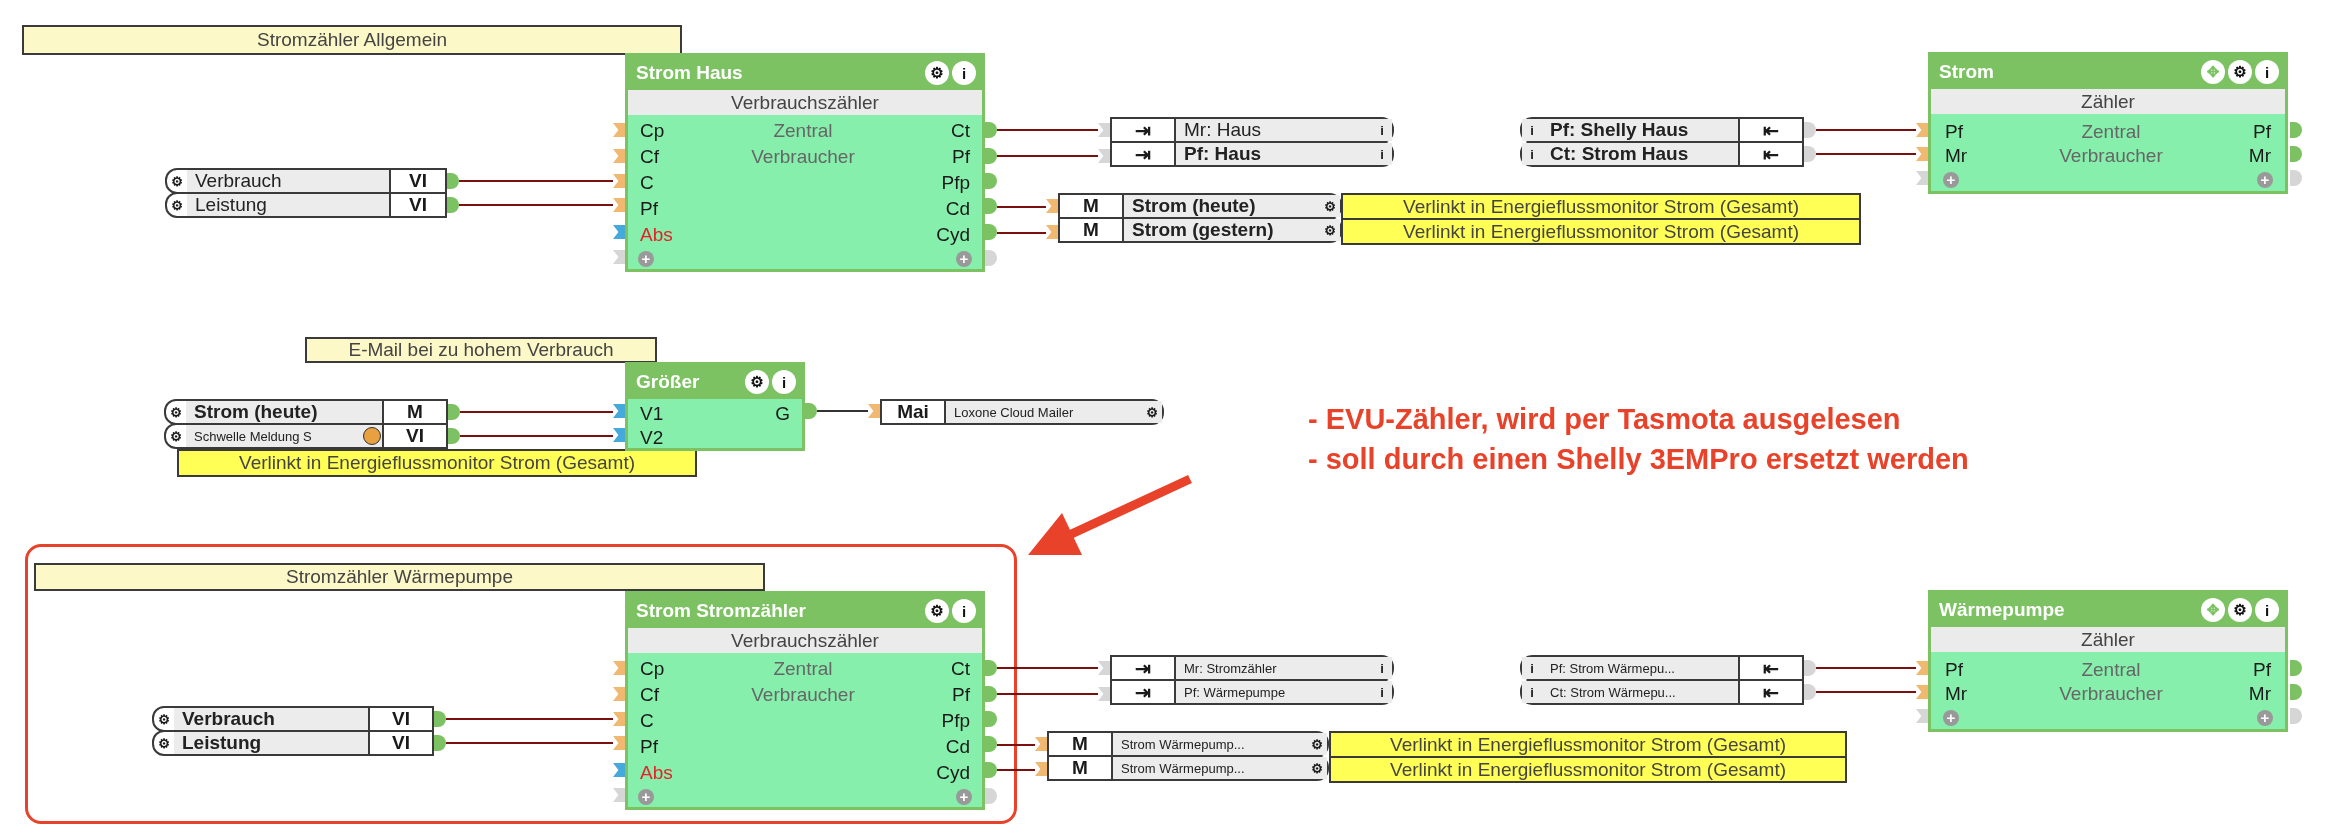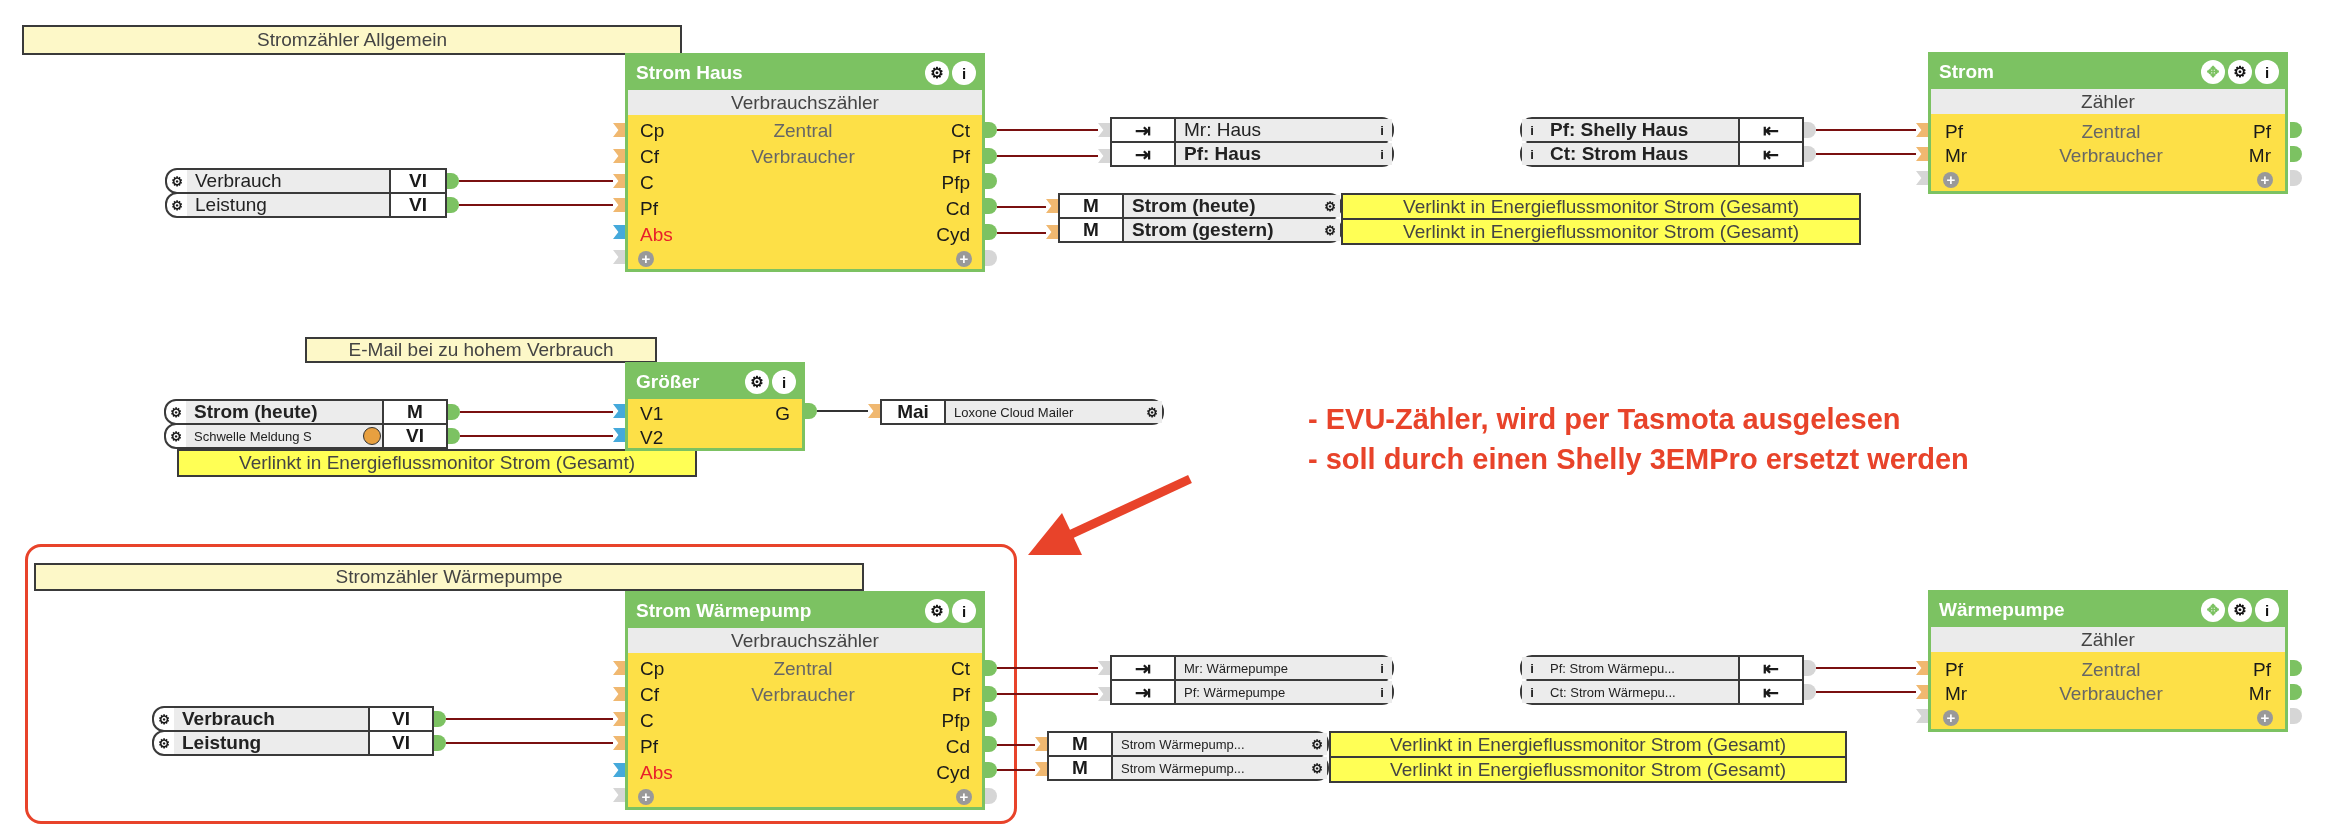--- a/index.html
+++ b/index.html
@@ -1,20 +1,20 @@
 <!DOCTYPE html>
 <html><head>
 <meta charset="utf-8">
 <style>
   html,body{margin:0;padding:0;background:#fff;}
   body{width:2338px;height:838px;position:relative;overflow:hidden;font-family:"Liberation Sans",sans-serif;color:#1a1a1a;}
   .abs{position:absolute;box-sizing:border-box;}
   .comment{background:#fdf8c8;border:2px solid #3a3a3a;text-align:center;font-size:19px;color:#444;display:flex;align-items:center;justify-content:center;}
   .note{background:#ffff55;border:2px solid #3a3a3a;text-align:center;font-size:19px;color:#444;display:flex;align-items:center;justify-content:center;white-space:nowrap;}
-  .block{border:3px solid #7cc262;background:#fde047;}
+  .block{border:3px solid #7cc262;background:#86efac;}
   .block .hdr{position:absolute;left:0;right:0;top:0;height:34px;background:#7cc262;color:#fff;font-weight:bold;font-size:19px;padding-left:8px;display:flex;align-items:center;}
   .block .sub{position:absolute;left:0;right:0;top:34px;height:25px;background:#ebebeb;font-size:19px;color:#444;text-align:center;line-height:25px;}
   .hicons{position:absolute;right:6px;top:5px;display:flex;gap:3px;}
   .circ{width:24px;height:24px;border-radius:50%;background:#fff;color:#111;font-size:15px;font-weight:bold;display:flex;align-items:center;justify-content:center;}
   .circ.move{color:#7cc262;}
   .pin{position:absolute;font-size:19px;line-height:25px;color:#1a1a1a;}
   .pin.red{color:#e8202a;text-align:center;}
   .mid{position:absolute;font-size:19px;line-height:25px;color:#666;text-align:center;}
   .plus{position:absolute;width:16px;height:16px;border-radius:50%;background:#999;color:#fff;font-size:15px;line-height:16px;text-align:center;font-weight:bold;}
   .in-flag{position:absolute;width:12px;height:14px;background:#f0b870;clip-path:polygon(0 0,100% 0,100% 100%,0 100%,45% 50%);}
@@ -212,40 +212,40 @@
 </div>
 
 <div class="redtext" style="left:1308px;top:403px">- EVU-Zähler, wird per Tasmota ausgelesen</div>
 <div class="redtext" style="left:1308px;top:443px">- soll durch einen Shelly 3EMPro ersetzt werden</div>
 <svg class="abs" style="left:1020px;top:465px" width="190" height="100">
   <line x1="170" y1="14" x2="45" y2="72" stroke="#e8432a" stroke-width="9"></line>
   <polygon points="8,90 62,90 42,48" fill="#e8432a"></polygon>
 </svg>
 
 <div class="abs redbox" style="left:25px;top:544px;width:992px;height:280px;"></div>
-<div class="abs comment" style="left:34px;top:563px;width:830px;height:28px;">Stromzähler Wärmepumpe</div>
+<div class="abs comment" style="left:34px;top:563px;width:731px;height:28px;">Stromzähler Wärmepumpe</div>
 
 <div class="row capround" style="left:152px;top:706px;width:282px;">
   <div class="cap">⚙</div>
   <div class="cell lbl" style="font-weight:bold">Verbrauch</div>
   <div class="cell typ" style="width:64px">VI</div>
 </div>
 <div class="row capround" style="left:152px;top:730px;width:282px;">
   <div class="cap">⚙</div>
   <div class="cell lbl" style="font-weight:bold">Leistung</div>
   <div class="cell typ" style="width:64px">VI</div>
 </div>
 <div class="out-dot" style="left:434px;top:711px"></div>
 <div class="out-dot" style="left:434px;top:735px"></div>
 <div class="wire" style="left:446px;top:718px;width:167px;"></div>
 <div class="wire" style="left:446px;top:742px;width:167px;"></div>
 
 <div class="abs block" style="left:625px;top:591px;width:360px;height:219px;">
   <div class="hdr">
-      <span>Strom Wärmepump</span>
+      <span>Strom Stromzähler</span>
     <div class="hicons">
         <div class="circ">⚙</div>
         <div class="circ">i</div>
       </div>
   </div>
   <div class="sub">Verbrauchszähler</div>
   <div class="pin" style="left:12px;top:62px">Cp</div>
   <div class="pin" style="left:12px;top:88px">Cf</div>
   <div class="pin" style="left:12px;top:114px">C</div>
   <div class="pin" style="left:12px;top:140px">Pf</div>
@@ -275,21 +275,21 @@
 
 <div class="wire" style="left:997px;top:667px;width:101px;"></div>
 <div class="wire" style="left:997px;top:693px;width:101px;"></div>
 <div class="wire" style="left:997px;top:744px;width:38px;"></div>
 <div class="wire" style="left:997px;top:769px;width:38px;"></div>
 
 <div class="in-flag gray" style="left:1098px;top:661px"></div>
 <div class="in-flag gray" style="left:1098px;top:687px"></div>
 <div class="row caprightround" style="left:1110px;top:655px;width:284px;">
   <div class="cell typ left" style="width:64px">⇥</div>
-  <div class="cell lbl small">Mr: Wärmepumpe</div>
+  <div class="cell lbl small">Mr: Stromzähler</div>
   <div class="cap" style="background:#ececec">i</div>
 </div>
 <div class="row caprightround" style="left:1110px;top:679px;width:284px;">
   <div class="cell typ left" style="width:64px">⇥</div>
   <div class="cell lbl small">Pf: Wärmepumpe</div>
   <div class="cap" style="background:#ececec">i</div>
 </div>
 
 <div class="in-flag" style="left:1035px;top:737px"></div>
 <div class="in-flag" style="left:1035px;top:762px"></div>

